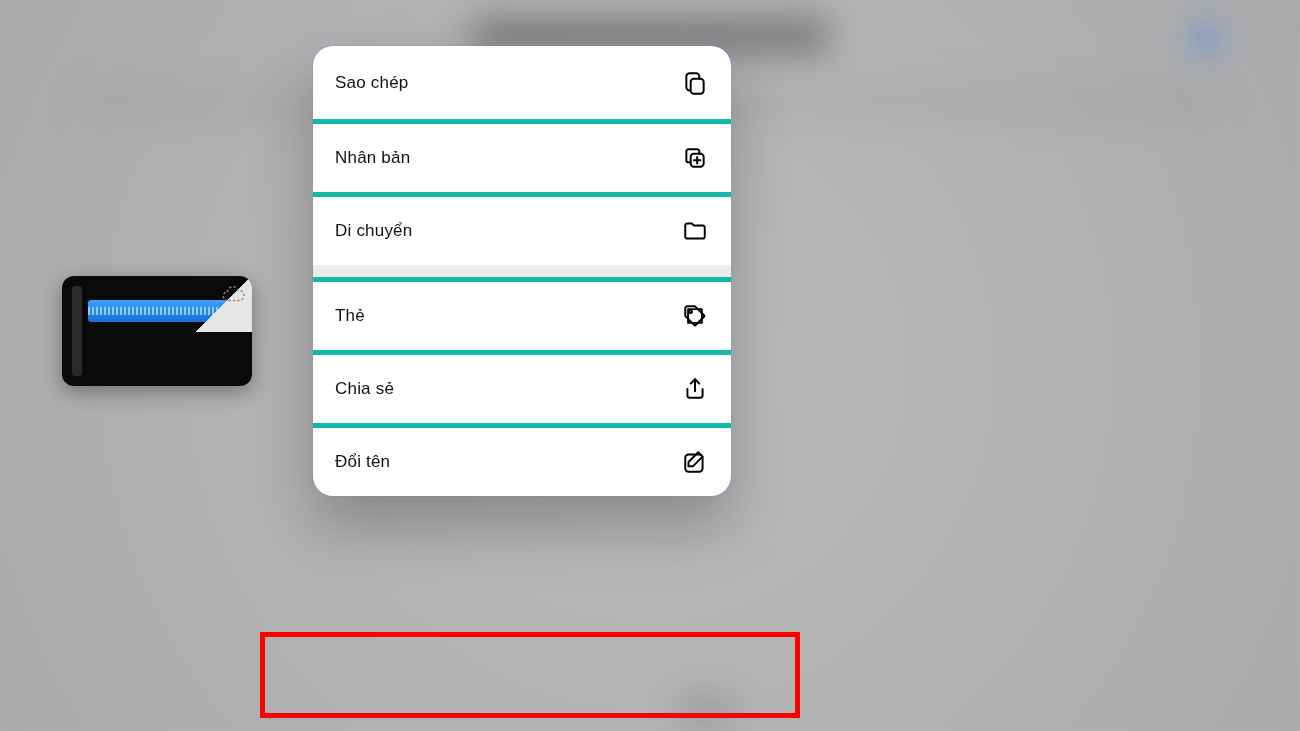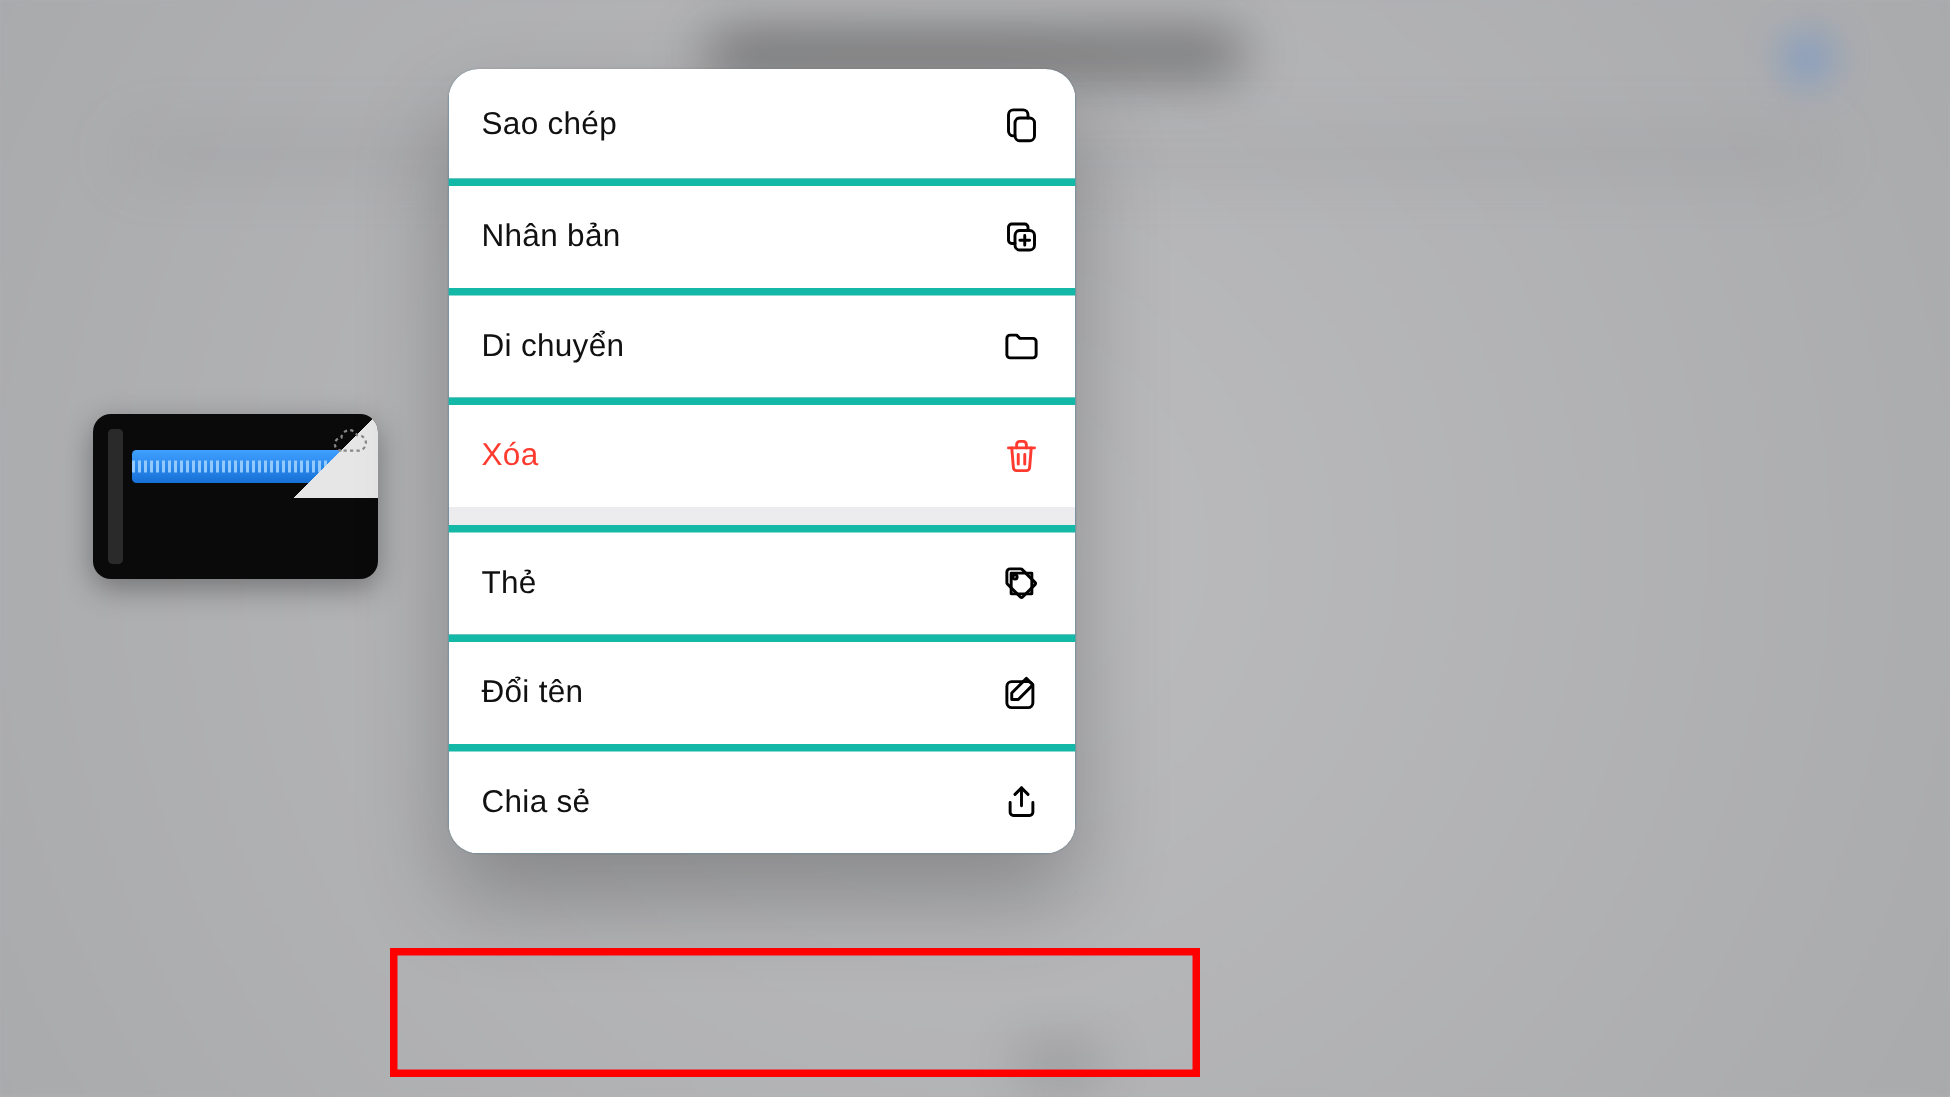--- a/index.html
+++ b/index.html
@@ -118,28 +118,28 @@
     position: absolute;
     top: 6px;
     right: 6px;
     width: 26px;
     height: 20px;
   }
 
   
   .menu {
     position: absolute;
-    left: 299px;
+    left: 313px;
     top: 46px;
     width: 418px;
-    background: #0c4a6e;
+    background: #3b82f6;
     border-radius: 20px;
     box-shadow: 0 30px 60px rgba(0,0,0,.25), 0 0 0 1px rgba(0,0,0,.04);
     overflow: hidden;
-    font-size: 21px;
+    font-size: 17px;
     color: #111;
   }
   .menu .item {
     display: flex;
     align-items: center;
     justify-content: space-between;
     padding: 0 22px;
     height: 73px;
     background: #fff;
     box-sizing: border-box;
@@ -217,62 +217,51 @@
 
   <div class="item">
     <span class="label">Di chuyển</span>
     <span class="icon">
       <svg viewBox="0 0 24 24" width="26" height="26" fill="none" stroke="#000" stroke-width="1.8" stroke-linecap="round" stroke-linejoin="round">
         <path d="M3 7a2 2 0 012-2h4l2 2h8a2 2 0 012 2v8a2 2 0 01-2 2H5a2 2 0 01-2-2V7z"></path>
       </svg>
     </span>
   </div>
 
-  <div class="item danger">
-    <span class="label">Xóa</span>
-    <span class="icon">
-      <svg viewBox="0 0 24 24" width="26" height="26" fill="none" stroke="#ff3b30" stroke-width="1.8" stroke-linecap="round" stroke-linejoin="round">
-        <path d="M4 7h16"></path>
-        <path d="M9 7V5a2 2 0 012-2h2a2 2 0 012 2v2"></path>
-        <path d="M6 7l1 12a2 2 0 002 2h6a2 2 0 002-2l1-12"></path>
-        <path d="M10 11v6M14 11v6"></path>
-      </svg>
-    </span>
-  </div>
 
   <div class="sep"></div>
 
 
   <div class="item">
     <span class="label">Thẻ</span>
     <span class="icon">
       <svg viewBox="0 0 24 24" width="26" height="26" fill="none" stroke="#000" stroke-width="1.8" stroke-linecap="round" stroke-linejoin="round">
         <path d="M12 3l9 9-9 9-9-9 9-9z" transform="rotate(45 12 12)"></path>
         <path d="M20.3 11.3l-8-8A1 1 0 0011.6 3H5a2 2 0 00-2 2v6.6a1 1 0 00.3.7l8 8a1 1 0 001.4 0l7.6-7.6a1 1 0 000-1.4z"></path>
         <circle cx="8" cy="8" r="1.3"></circle>
       </svg>
     </span>
   </div>
 
   <div class="item">
-    <span class="label">Đổi tên</span>
-    <span class="icon">
-      <svg viewBox="0 0 24 24" width="26" height="26" fill="none" stroke="#000" stroke-width="1.8" stroke-linecap="round" stroke-linejoin="round">
-        <rect x="3" y="5" width="16" height="16" rx="3"></rect>
-        <path d="M15 3l4 4-9 9H6v-4l9-9z"></path>
-      </svg>
-    </span>
-  </div>
-
-  <div class="item">
     <span class="label">Chia sẻ</span>
     <span class="icon">
       <svg viewBox="0 0 24 24" width="26" height="26" fill="none" stroke="#000" stroke-width="1.8" stroke-linecap="round" stroke-linejoin="round">
         <path d="M12 3v11"></path>
         <path d="M8 7l4-4 4 4"></path>
         <path d="M5 12v6a2 2 0 002 2h10a2 2 0 002-2v-6"></path>
       </svg>
     </span>
   </div>
 
+  <div class="item">
+    <span class="label">Đổi tên</span>
+    <span class="icon">
+      <svg viewBox="0 0 24 24" width="26" height="26" fill="none" stroke="#000" stroke-width="1.8" stroke-linecap="round" stroke-linejoin="round">
+        <rect x="3" y="5" width="16" height="16" rx="3"></rect>
+        <path d="M15 3l4 4-9 9H6v-4l9-9z"></path>
+      </svg>
+    </span>
+  </div>
+
 </div>
 
 <div class="highlight" style="left:260px; top:632px; width:540px; height:86px;"></div>
 
 </body></html>

